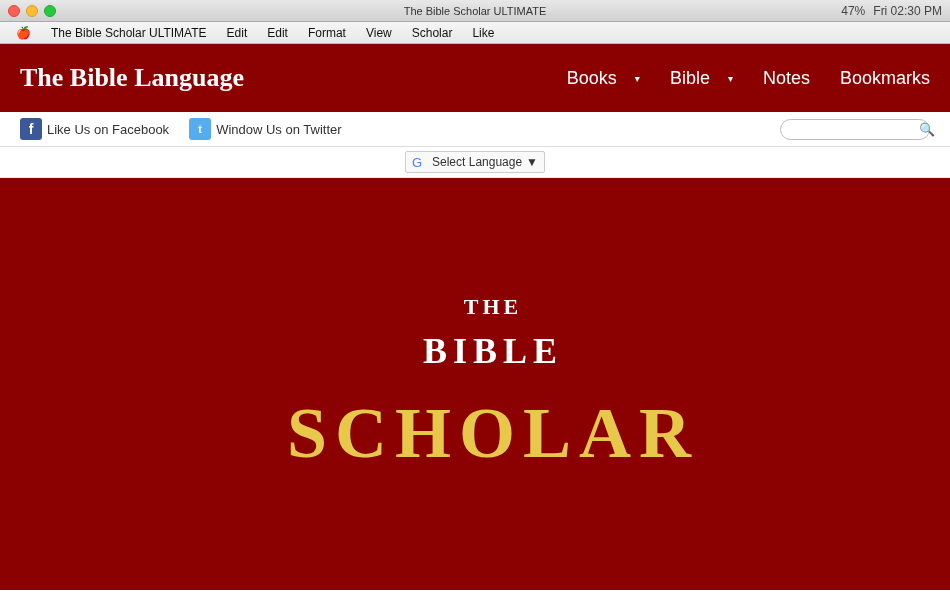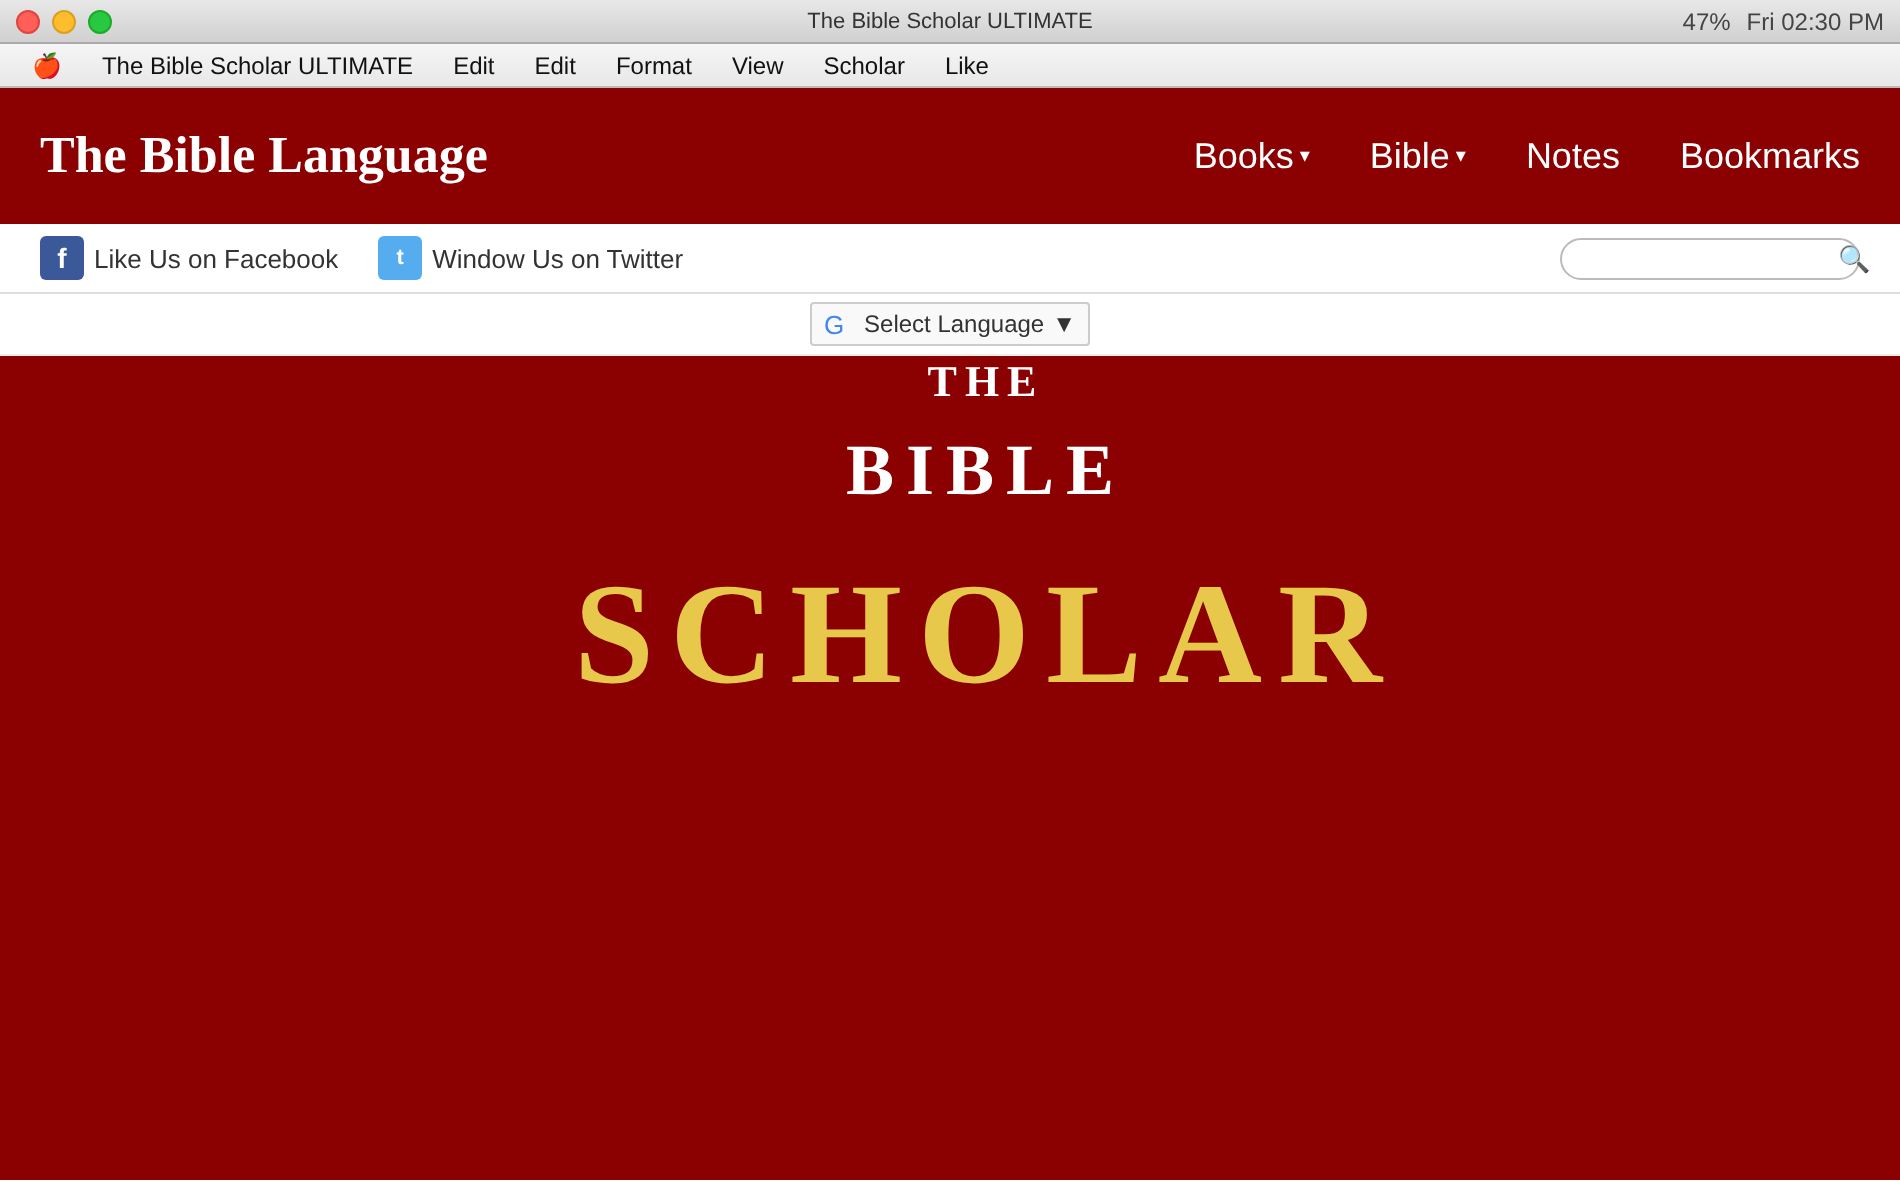--- a/index.html
+++ b/index.html
@@ -92,21 +92,21 @@
       gap: 30px;
     }
     .nav-item {
       color: white;
       font-size: 18px;
       font-weight: normal;
       cursor: pointer;
       text-decoration: none;
       display: flex;
       align-items: center;
-      gap: 3px;
+      gap: 18px;
     }
     .nav-dropdown-arrow {
       font-size: 10px;
     }
 
     
     .social-bar {
       background: white;
       display: flex;
       align-items: center;
@@ -195,20 +195,21 @@
       width: 16px;
       height: 16px;
     }
 
     
     .hero {
       background-color: #8b0000;
       display: flex;
       flex-direction: column;
       align-items: center;
+      justify-content: center;
       flex: 1;
       height: calc(594px - 22px - 22px - 68px - 40px - 30px);
       min-height: 350px;
       padding-left: 36px;
     }
     .hero-the {
       color: white;
       font-size: 22px;
       font-weight: bold;
       font-family: Georgia, serif;

